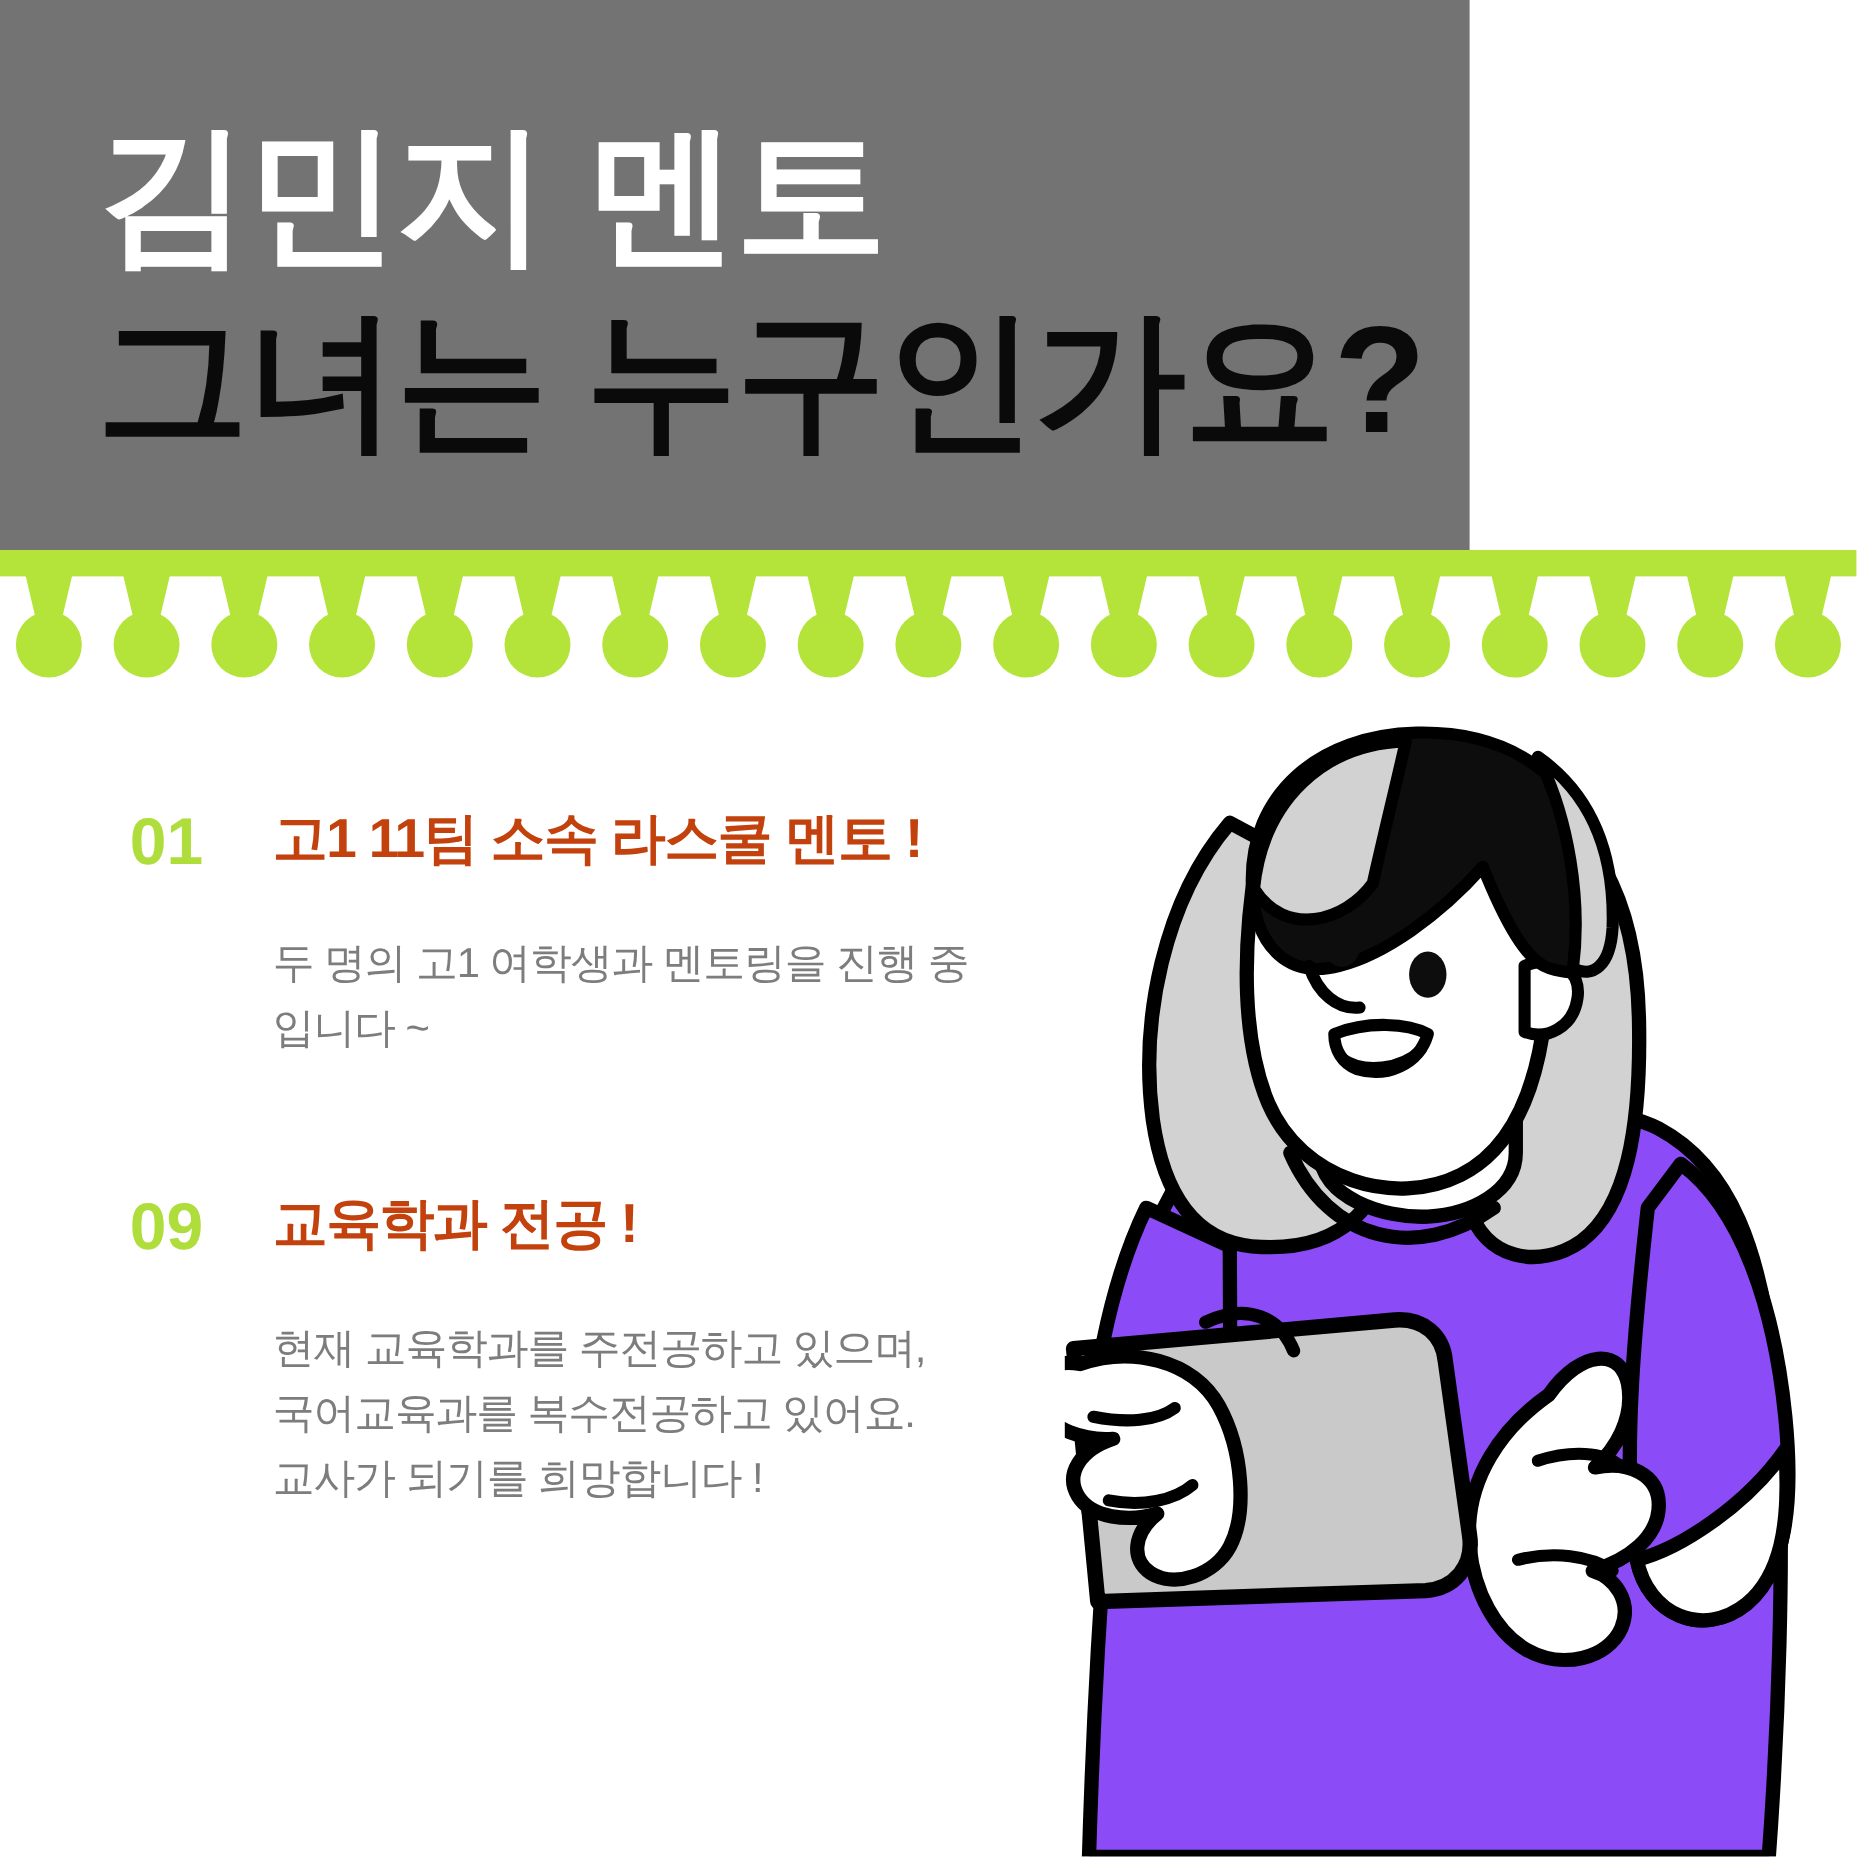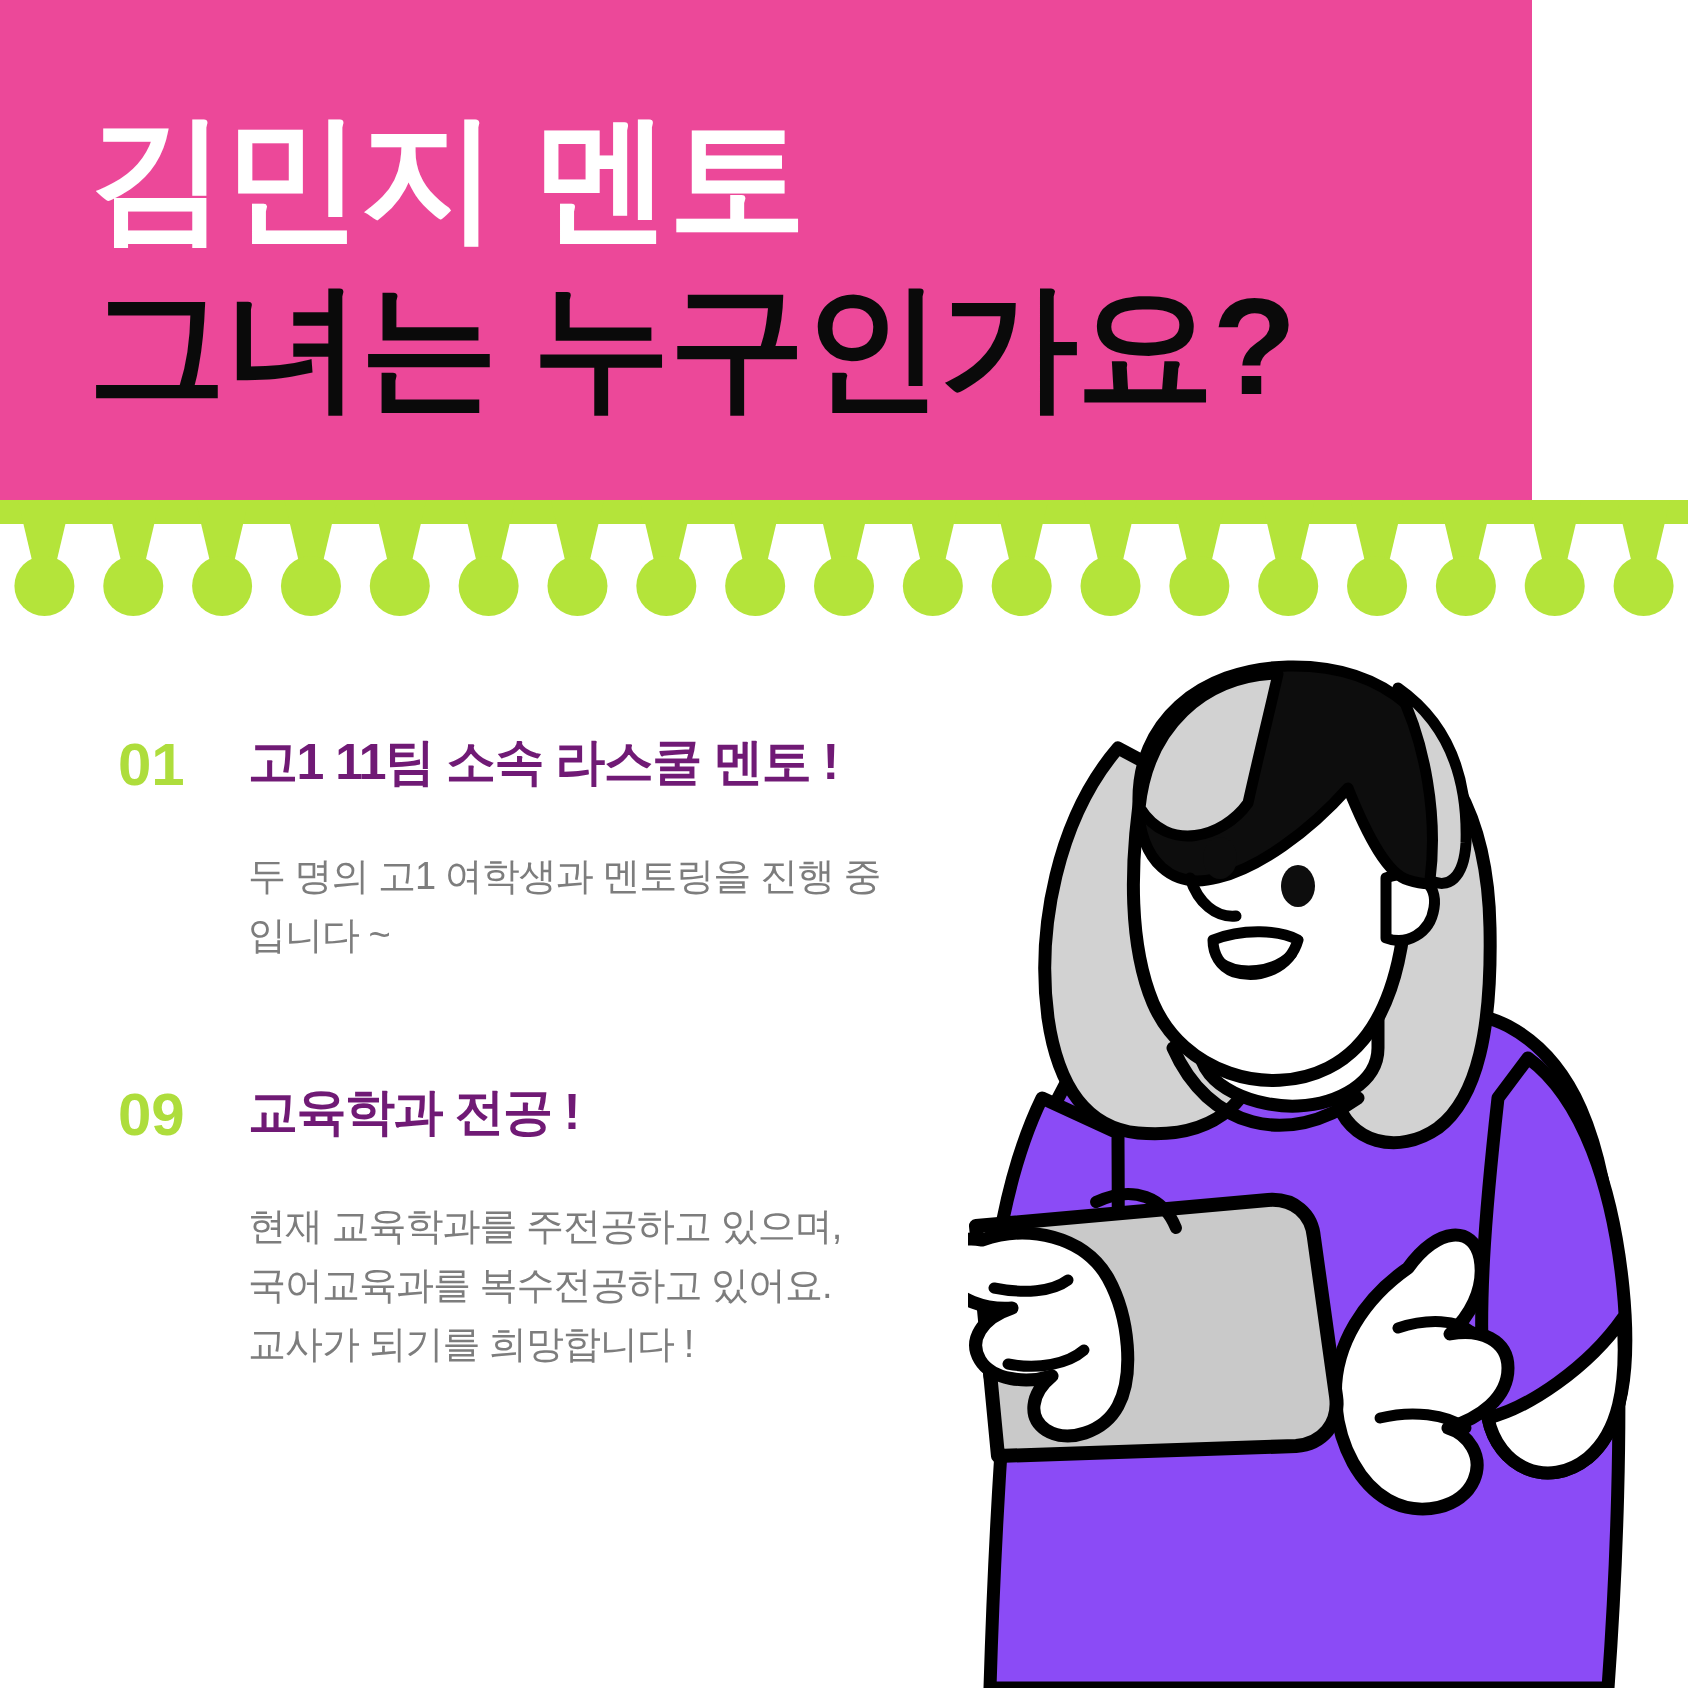--- a/index.html
+++ b/index.html
@@ -16,23 +16,23 @@
     height: 1688px;
     background: #ffffff;
     overflow: hidden;
   }
 
   
   .banner {
     position: absolute;
     left: 0;
     top: 0;
-    width: 1532px;
+    width: 1336px;
     height: 523px;
-    background: #ec4899;
+    background: #737373;
   }
   .banner-inner {
     position: absolute;
     left: 88px;
     top: 96px;
     width: 1500px;
   }
   .title-line1 {
     font-size: 138px;
     line-height: 1.18;
@@ -80,21 +80,21 @@
     font-size: 60px;
     font-weight: 800;
     color: #aedd3c;
     letter-spacing: 0px;
     line-height: 1;
     min-width: 96px;
   }
   .item-title {
     font-size: 50px;
     font-weight: 800;
-    color: #701a75;
+    color: #c2410c;
     letter-spacing: -1.5px;
     line-height: 1.1;
   }
   .item-body {
     margin-left: 130px;
     margin-top: 52px;
     font-size: 38px;
     line-height: 1.55;
     color: #7d7d7d;
     font-weight: 400;

